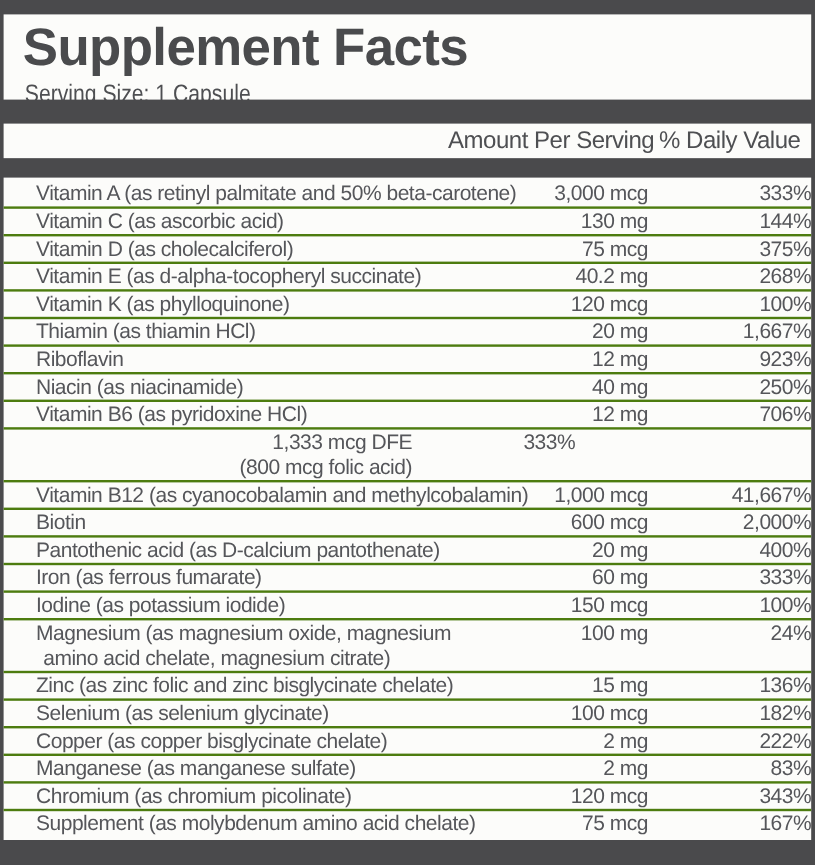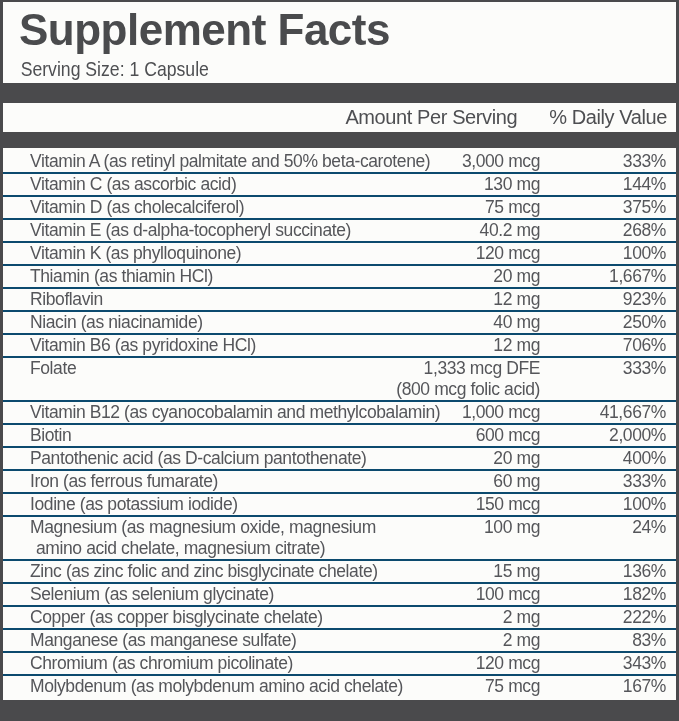--- a/index.html
+++ b/index.html
@@ -8,60 +8,60 @@
     width:679px; height:721px;
     background:#4a4a4c;
     font-family:"Liberation Sans", sans-serif;
     overflow:hidden;
   }
   .panel {
     position:absolute; left:3px; right:3px;
     background:#fcfcfa;
     box-sizing:border-box;
   }
-  .title-box { top:2px; height:81px; }
+  .title-box { top:12px; height:81px; }
   .label-title {
     margin:0; padding:6px 0 0 16px;
     font-size:44px; font-weight:bold; line-height:1;
     letter-spacing:-0.5px; color:#4a4b4d;
   }
   .serving-size {
     padding:5px 0 0 21px;
     font-size:21px; color:#4e4f52;
     transform:scaleX(0.84); transform-origin:left center;
     width:max-content; white-space:nowrap;
   }
   .bar { position:absolute; left:0; right:0; background:#4a4a4c; }
   .bar-1 { top:83px;  height:20px; }
   .bar-2 { top:132px; height:16px; }
   .bar-footer { top:700px; height:21px; }
 
   .header-box {
     top:103px; height:29px;
     display:flex; align-items:center; justify-content:flex-end;
-    gap:32px; padding-right:9px;
+    gap:4px; padding-right:9px;
     font-size:20px; letter-spacing:-0.4px; color:#4e4f52;
     white-space:nowrap;
   }
 
   .rows-box {
     top:148px; height:552px;
     padding:3px 0;
     display:flex; flex-direction:column;
   }
   .row {
     display:flex; align-items:flex-start;
     font-size:17.5px; line-height:21px;
     letter-spacing:-0.4px; color:#55565a;justify-content:center;
   }
-  .row + .row { border-top:2px solid #0c4a6e; }
+  .row + .row { border-top:2px solid #4d7c0f; }
   .row .name { flex:1 1 auto; padding-left:27px; white-space:nowrap; }
   .row .name .line2 { padding-left:6px; }
   .row .amount { flex:0 0 auto; margin-right:16px; text-align:right; white-space:nowrap; }
-  .row .dv { flex:0 0 120px; text-align:right; padding-right:10px; box-sizing:border-box; white-space:nowrap; }
+  .row .dv { flex:0 0 120px; text-align:right; box-sizing:border-box; white-space:nowrap; }
 </style>
 </head>
 <body>
 
 <div class="stage">
 
   <div class="panel title-box">
     <h1 class="label-title">Supplement Facts</h1>
     <div class="serving-size">Serving Size: 1 Capsule</div>
   </div>
@@ -160,23 +160,20 @@
     <div class="name">
       <div class="line1">Vitamin B6 (as pyridoxine HCl)</div>
     </div>
     <div class="amount">
       <div class="aline1">12 mg</div>
     </div>
     <div class="dv">706%</div>
   </div>
 
   <div class="row">
-    <div class="name">
-      <div class="line1">Folate</div>
-    </div>
     <div class="amount">
       <div class="aline1">1,333 mcg DFE</div>
     <div>(800 mcg folic acid)</div>
         </div>
     <div class="dv">333%</div>
   </div>
 
   <div class="row">
     <div class="name">
       <div class="line1">Vitamin B12 (as cyanocobalamin and methylcobalamin)</div>
@@ -283,21 +280,21 @@
       <div class="line1">Chromium (as chromium picolinate)</div>
     </div>
     <div class="amount">
       <div class="aline1">120 mcg</div>
     </div>
     <div class="dv">343%</div>
   </div>
 
   <div class="row">
     <div class="name">
-      <div class="line1">Molybdenum (as molybdenum amino acid chelate)</div>
+      <div class="line1">Supplement (as molybdenum amino acid chelate)</div>
     </div>
     <div class="amount">
       <div class="aline1">75 mcg</div>
     </div>
     <div class="dv">167%</div>
   </div>
 </div>
 
   <div class="bar bar-footer"></div>
 

